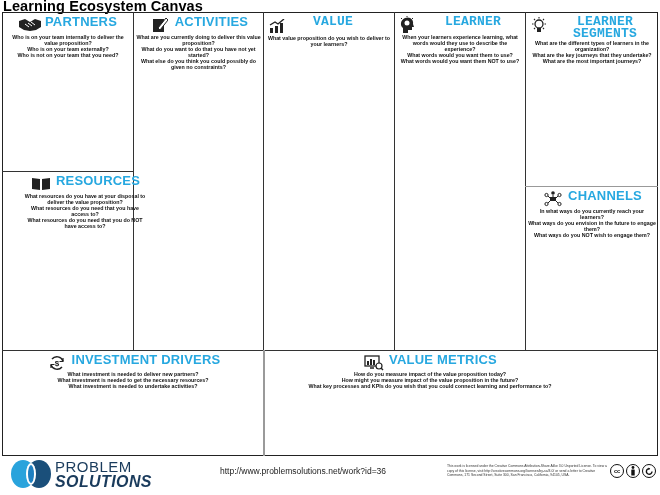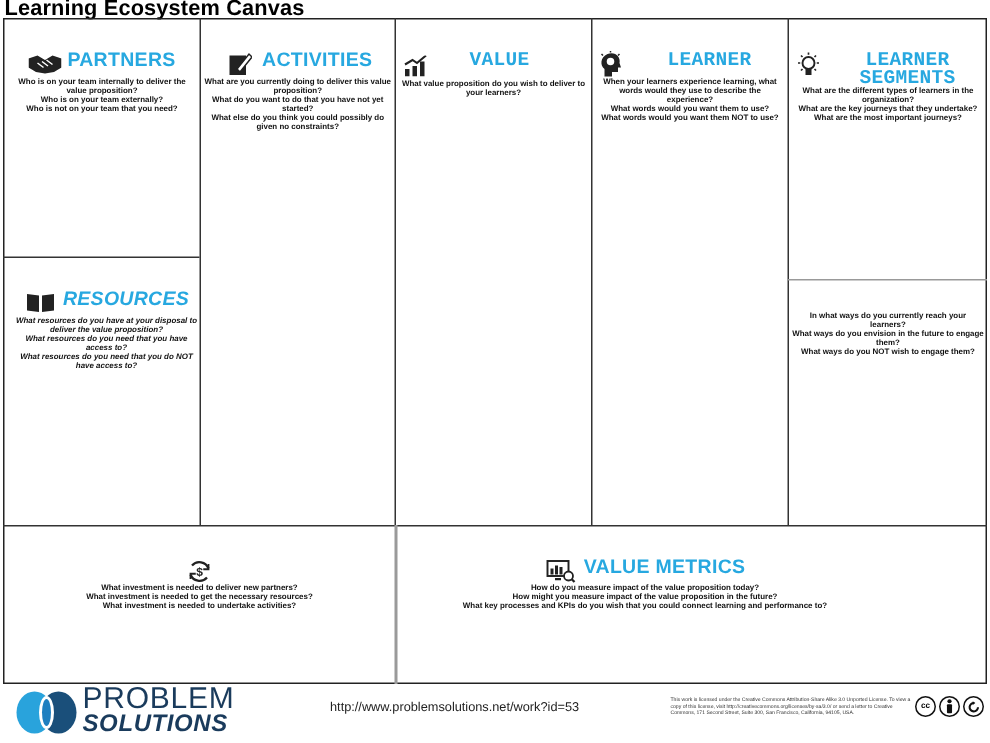--- a/index.html
+++ b/index.html
@@ -5,31 +5,31 @@
     html, body { margin: 0; padding: 0; background: #ffffff; }
     body { width: 660px; height: 495px; position: relative; overflow: hidden;
            font-family: "Liberation Sans", "DejaVu Sans", sans-serif; color: #000; }
     .page-title { position: absolute; left: 3px; top: -2px; font-size: 14.5px; font-weight: bold; letter-spacing: 0.1px; }
     .canvas { position: absolute; left: 2px; top: 12px; width: 656px; height: 444px;
               border: 1.2px solid #222; box-sizing: border-box; }
     .vline { position: absolute; width: 1px; background: #333; }
     .hline { position: absolute; height: 1px; background: #333; }
     .vline.gray { background: #9a9a9a; width: 2px; }
     .hline.gray { background: #999; }
-    .block { position: absolute; box-sizing: border-box; padding: 20px 2px; text-align: center; }
+    .block { position: absolute; box-sizing: border-box; padding: 2px 2px; text-align: center; }
     .head { display: flex; align-items: flex-start; justify-content: center; gap: 4px; }
     .head .icon { flex: 0 0 auto; width: 22px; height: 18px; display: flex; align-items: center; justify-content: center; }
     .title { color: #27a8e0; font-weight: bold; font-size: 13px; line-height: 12px; text-transform: uppercase; letter-spacing: 0.2px; }
     .title.two { text-align: center; font-family: Liberation Mono, monospace; }
     .q { font-size: 5.3px; line-height: 6.1px; font-weight: bold; color: #111; margin: 0; }
     .q p { margin: 0; }
     .footer-logo { position: absolute; left: 10px; top: 459px; display: flex; align-items: center; gap: 5px; }
     .logo-mark { width: 40px; height: 30px; position: relative; }
     .logo-words { line-height: 15px; }
-    .logo-words .l1 { font-size: 20px; color: #1a3b5c; letter-spacing: 0.5px; }
+    .logo-words .l1 { font-size: 15px; color: #1a3b5c; letter-spacing: 0.5px; }
     .logo-words .l2 { font-size: 16px; color: #1a3b5c; font-weight: bold; font-style: italic; letter-spacing: 0.4px; }
     .footer-url { position: absolute; left: 220px; top: 466px; font-size: 8.5px; color: #222; }
     .license { position: absolute; left: 447px; top: 464px; width: 160px; font-size: 3.4px; line-height: 4.6px; color: #333; }
     .cc-icons { position: absolute; left: 610px; top: 464px; display: flex; gap: 2px; }
     .cc-icons .c { width: 14px; height: 14px; border: 1.5px solid #111; border-radius: 50%; box-sizing: border-box;
                    font-size: 6px; font-weight: bold; display: flex; align-items: center; justify-content: center; }
   </style>
 </head>
 <body>
 
@@ -133,55 +133,70 @@
       <span>SEGMENTS</span>
     </span>
   </div>
   <div class="q">
     <p>What are the different types of learners in the organization?</p>
     <p>What are the key journeys that they undertake?</p>
     <p>What are the most important journeys?</p>
   </div>
 </div>
 
-<div class="block" style="left:6px; top:173px; width:130px;font-style:italic;">
+<div class="block" style="left:20px; top:173px; width:130px;">
   <div class="head">
     <span class="icon">
       <svg width="20" height="14" viewBox="0 0 20 14">
           <path d="M1 1 L9 2 L9 13 L1 12 Z" fill="#222"></path>
           <path d="M11 2 L19 1 L19 12 L11 13 Z" fill="#222"></path>
         </svg>
     </span>
     <span class="title">RESOURCES</span>
   </div>
   <div class="q">
     <p>What resources do you have at your disposal to deliver the value proposition?</p>
     <p>What resources do you need that you have access to?</p>
     <p>What resources do you need that you do NOT have access to?</p>
   </div>
 </div>
 
 <div class="block" style="left:526px; top:188px; width:132px;">
+  <div class="head">
+    <span class="icon">
+      <svg width="18" height="16" viewBox="0 0 18 16">
+          <rect x="6" y="6" width="6" height="4" fill="#222"></rect>
+          <circle cx="9" cy="2" r="1.8" fill="#222"></circle>
+          <circle cx="2.5" cy="4" r="1.6" fill="none" stroke="#222"></circle>
+          <circle cx="15.5" cy="4" r="1.6" fill="none" stroke="#222"></circle>
+          <circle cx="2.5" cy="13" r="1.6" fill="none" stroke="#222"></circle>
+          <circle cx="15.5" cy="13" r="1.6" fill="none" stroke="#222"></circle>
+          <path d="M9 4 L9 6 M4 5 L6 7 M14 5 L12 7 M4 12 L6 10 M14 12 L12 10" stroke="#222"></path>
+        </svg>
+    </span>
+    <span class="title">CHANNELS</span>
+  </div>
   <div class="q">
     <p>In what ways do you currently reach your learners?</p>
     <p>What ways do you envision in the future to engage them?</p>
     <p>What ways do you NOT wish to engage them?</p>
   </div>
 </div>
 
 <div class="block" style="left:3px; top:352px; width:260px;">
   <div class="head">
     <span class="icon">
       <svg width="16" height="16" viewBox="0 0 16 16">
           <path d="M3 4 A6.5 6.5 0 0 1 14 6 M13 12 A6.5 6.5 0 0 1 2 10" stroke="#222" stroke-width="1.5" fill="none"></path>
           <path d="M14 3 L14 6.5 L10.5 6.5" stroke="#222" stroke-width="1.2" fill="none"></path>
           <path d="M2 13 L2 9.5 L5.5 9.5" stroke="#222" stroke-width="1.2" fill="none"></path>
           <text x="8" y="11" font-size="8" font-weight="bold" text-anchor="middle" fill="#222" font-family="Liberation Sans, sans-serif">$</text>
         </svg>
     </span>
+    <span class="title">INVESTMENT DRIVERS</span>
   </div>
   <div class="q" style="margin-top:-1px;">
     <p>What investment is needed to deliver new partners?</p>
     <p>What investment is needed to get the necessary resources?</p>
     <p>What investment is needed to undertake activities?</p>
   </div>
 </div>
 
 <div class="block" style="left:266px; top:352px; width:328px;">
   <div class="head">
@@ -213,21 +228,21 @@
         <ellipse cx="21" cy="15" rx="5" ry="11" fill="#ffffff"></ellipse>
         <ellipse cx="21" cy="15" rx="3" ry="9" fill="#1e7fc0"></ellipse>
       </svg>
   </span>
   <span class="logo-words">
     <span class="l1">PROBLEM</span><br>
     <span class="l2">SOLUTIONS</span>
   </span>
 </div>
 
-<div class="footer-url">http://www.problemsolutions.net/work?id=53</div>
+<div class="footer-url">http://www.problemsolutions.net/work?id=36</div>
 
 <div class="license">This work is licensed under the Creative Commons Attribution-Share Alike 3.0 Unported License. To view a copy of this license, visit http://creativecommons.org/licenses/by-sa/3.0/ or send a letter to Creative Commons, 171 Second Street, Suite 300, San Francisco, California, 94105, USA.</div>
 
 <div class="cc-icons">
   <span class="c" style="font-size:5.5px;">cc</span>
   <span class="c">
     <svg width="8" height="10" viewBox="0 0 8 10">
         <circle cx="4" cy="1.5" r="1.4" fill="#111"></circle>
         <rect x="2.3" y="3.5" width="3.4" height="6" rx="0.6" fill="#111"></rect>
       </svg>

